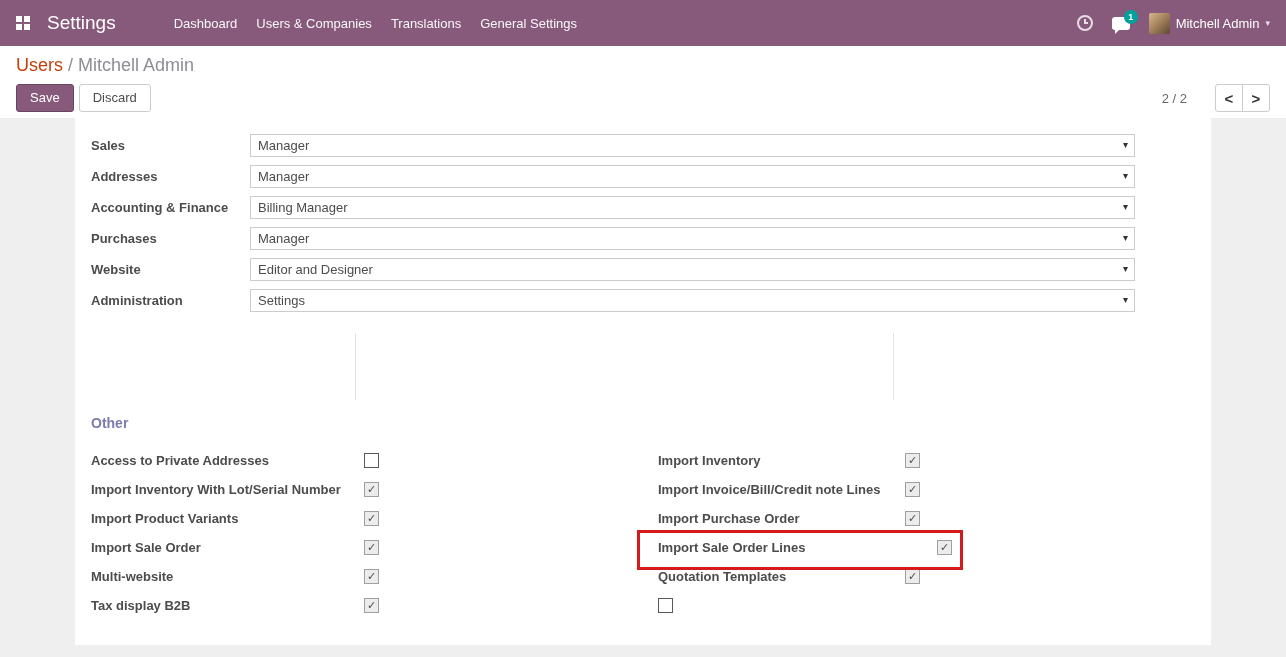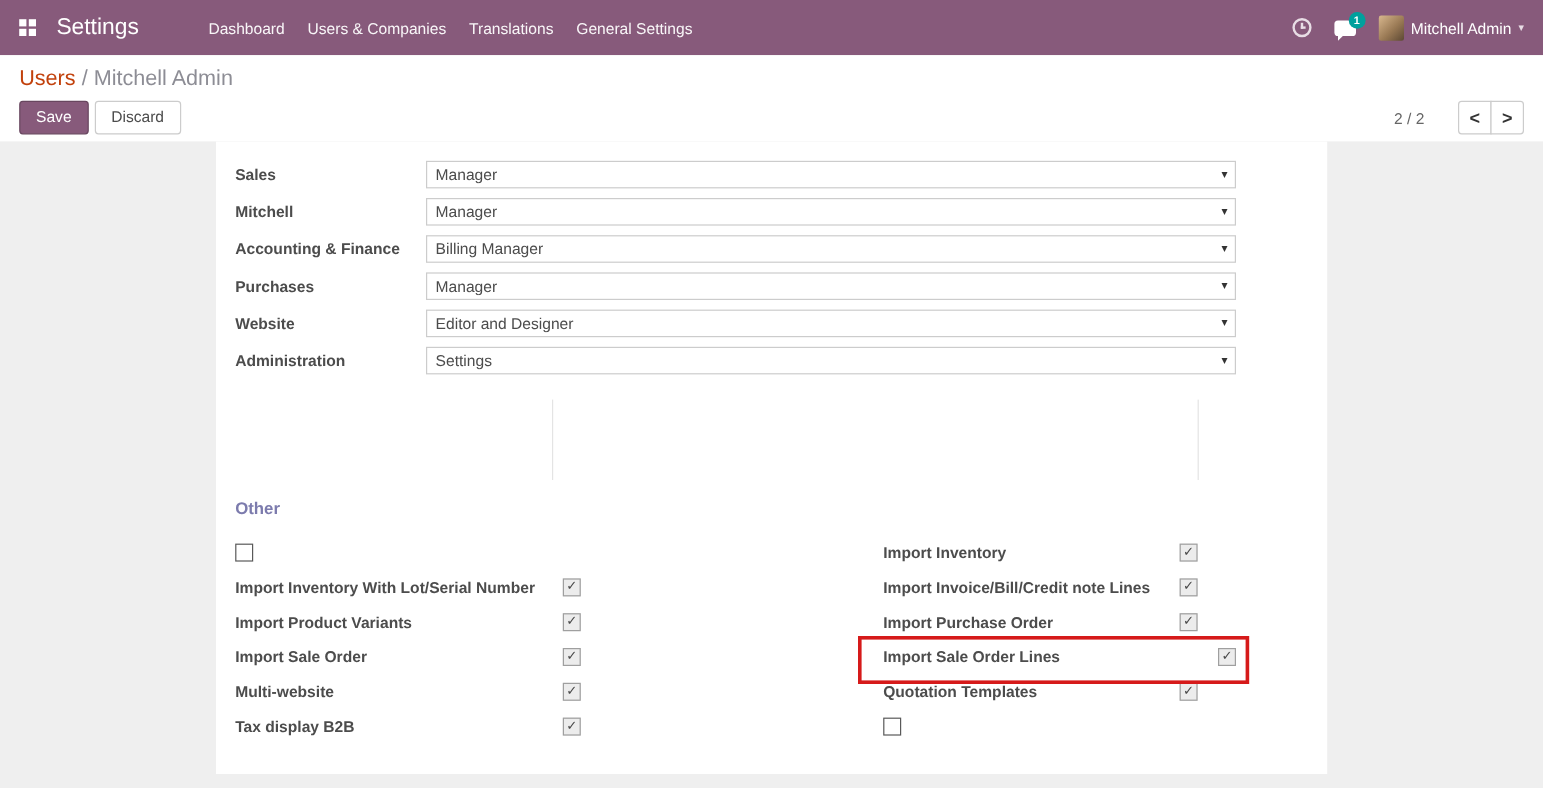--- a/index.html
+++ b/index.html
@@ -48,21 +48,21 @@
   .pager { margin-left:auto; display:flex; align-items:center; }
   .pager-text { color:#666; margin-right:28px; }
   .pager-btn { width:28px; height:28px; background:#fff; border:1px solid #ccc;
     display:flex; align-items:center; justify-content:center;
     font-size:15px; font-weight:bold; color:#333; cursor:pointer; }
   .pager-btn.prev { border-radius:3px 0 0 3px; }
   .pager-btn.next { border-radius:0 3px 3px 0; margin-left:-1px; }
 
   
   .content { height:539px; background:#efefef; }
-  .sheet { width:926px; height:527px; margin:0 auto; background:#fff;
+  .sheet { width:1136px; height:527px; margin:0 auto; background:#fff;
     padding:16px 76px 10px 16px; overflow:hidden; }
 
   
   .o-row { display:flex; margin-bottom:8px; }
   .o-label { width:159px; padding:4px 18px 0 0; font-weight:bold; line-height:15px; }
   .sel-wrap { flex:1; position:relative; }
   .sel-wrap::after { content:"▾"; position:absolute; right:7px; top:5px; font-size:10px;
     color:#333; pointer-events:none; }
   select { width:100%; height:23px; border:1px solid #ccc; border-radius:0; background:#fff;
     color:#4c4c4c; font:13px "Liberation Sans", sans-serif; padding:0 22px 0 7px;
@@ -142,21 +142,21 @@
 <div class="content">
   <div class="sheet">
 
     <div class="o-row">
       <div class="o-label">Sales</div>
       <div class="sel-wrap">
         <select><option>Manager</option></select>
       </div>
     </div>
     <div class="o-row">
-      <div class="o-label">Mitchell</div>
+      <div class="o-label">Addresses</div>
       <div class="sel-wrap">
         <select><option>Manager</option></select>
       </div>
     </div>
     <div class="o-row">
       <div class="o-label">Accounting &amp; Finance</div>
       <div class="sel-wrap">
         <select><option>Billing Manager</option></select>
       </div>
     </div>
@@ -183,20 +183,21 @@
       <div class="vline v1"></div>
       <div class="vline v2"></div>
     </div>
 
     <div class="section-title">Other</div>
 
     <div class="cb-section">
       <div class="col-left">
 
         <div class="cb-row">
+          <span class="lbl">Access to Private Addresses</span>
           <span class="cb"></span>
         </div>
         <div class="cb-row">
           <span class="lbl">Import Inventory With Lot/Serial Number</span>
           <span class="cb checked">
               <span class="tick">✓</span>
             </span>
         </div>
         <div class="cb-row">
           <span class="lbl">Import Product Variants</span>

